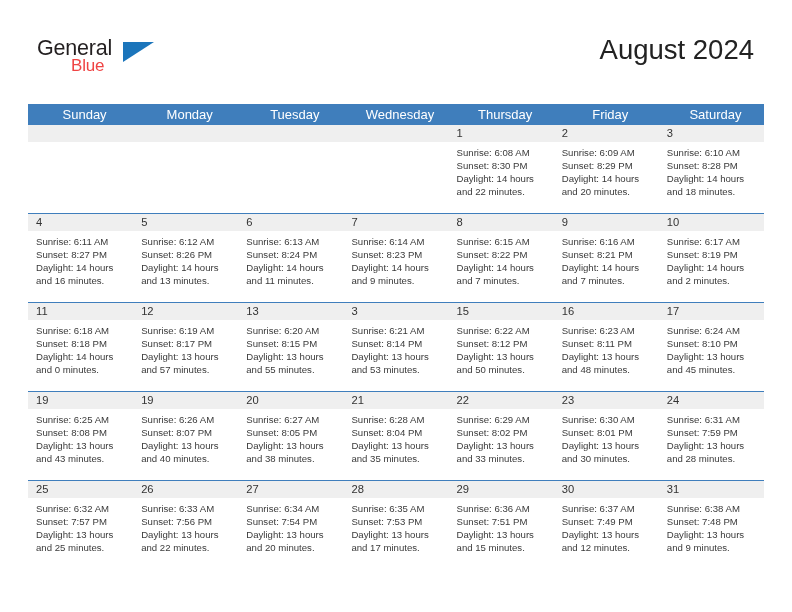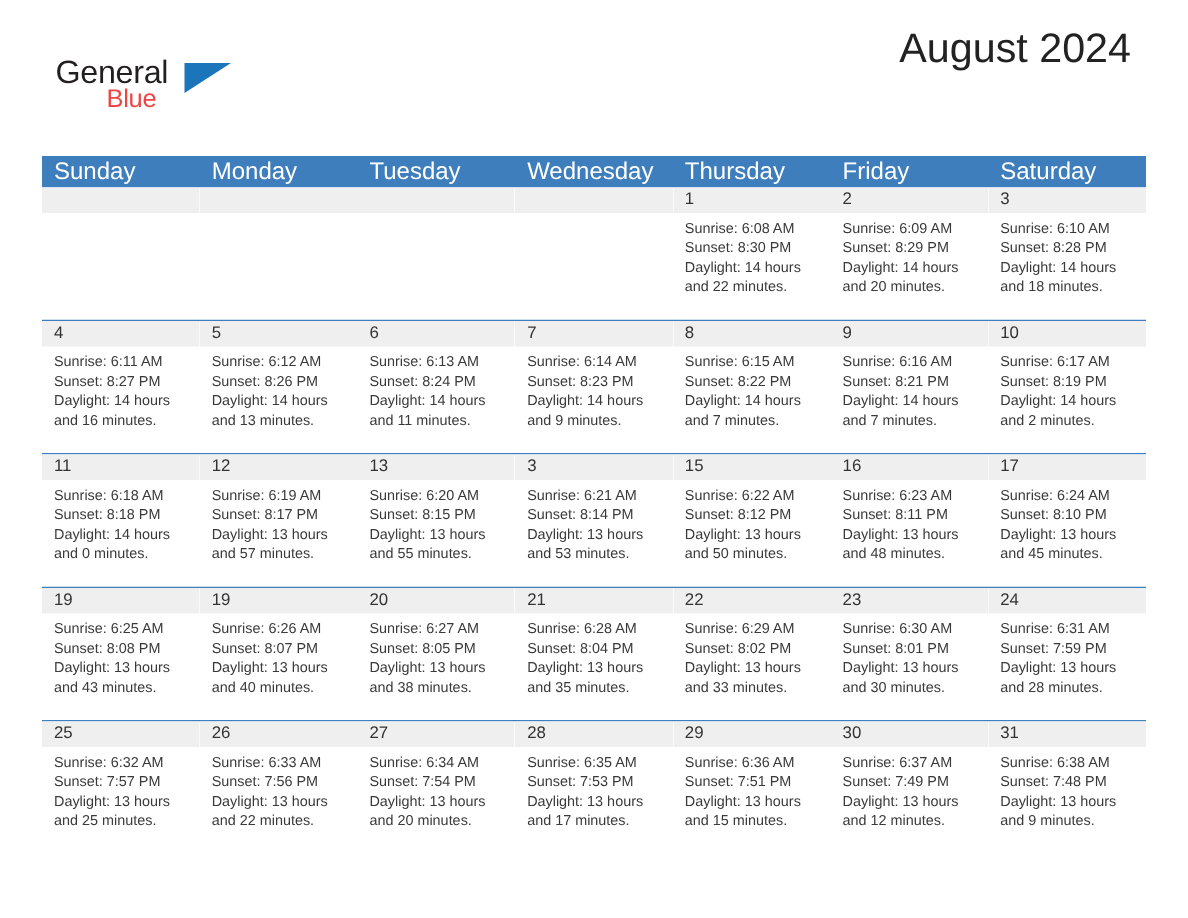--- a/index.html
+++ b/index.html
@@ -62,21 +62,21 @@
     top: 6px;
     width: 0;
     height: 0;
     border-left: 31px solid #1b75bb;
     border-bottom: 20px solid transparent;
   }
 
   .title {
     position: absolute;
     right: 38px;
-    top: 16px;
+    top: 34px;
     font-size: 27.5px;
     color: #222222;
     text-align: left;
     white-space: nowrap;
     font-weight: normal;
   }
   .subtitle {
     position: absolute;
     right: 38px;
     top: 78px;
@@ -97,25 +97,26 @@
 
   .dow-row {
     display: flex;
     width: 736px;
     height: 21px;
     background: #3f7ebc;
   }
   .dow {
     flex: 1 1 0;
     color: #ffffff;
-    font-size: 16px;
+    font-size: 13px;
     line-height: 21px;
     padding-left: 8px;
     box-sizing: border-box;
     white-space: nowrap;
+    text-align: center;
   }
 
   .week {
     display: flex;
     width: 736px;
     border-top: 1.6px solid #3f7ebc;
     box-sizing: border-box;
   }
   .week:first-of-type {
     border-top: none;

